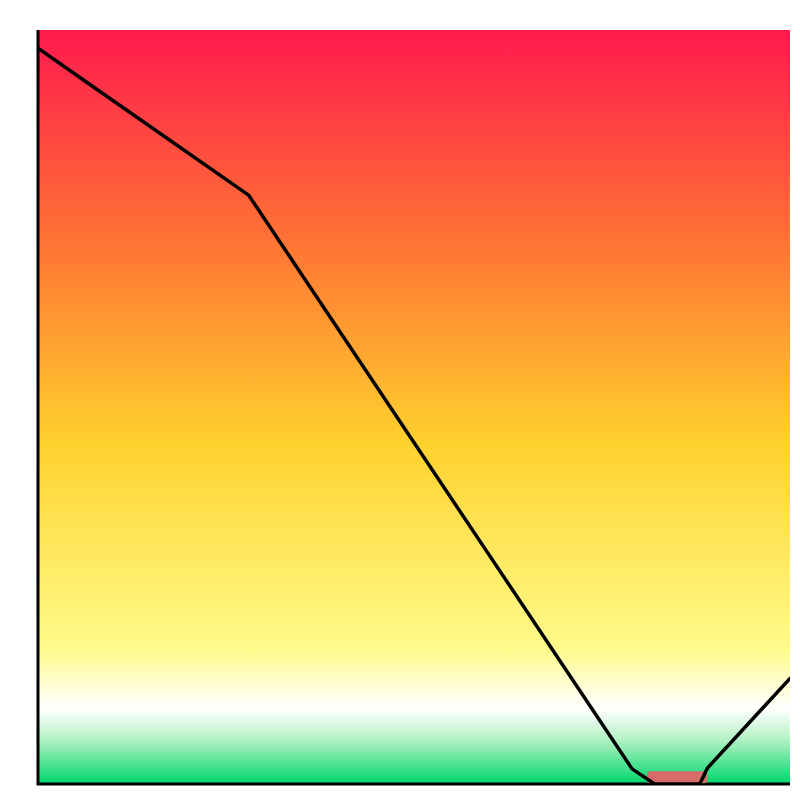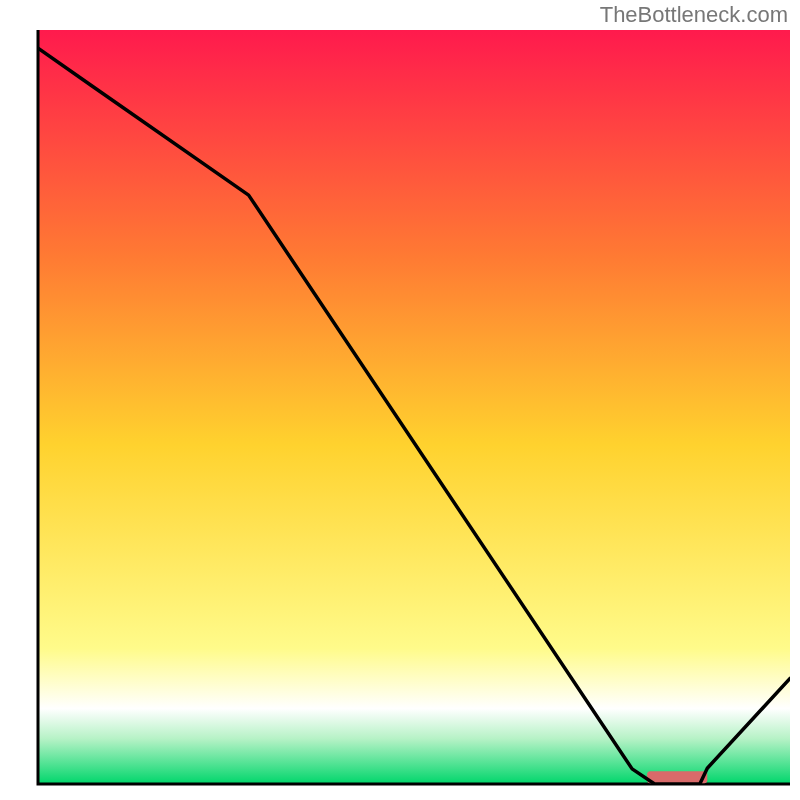--- a/index.html
+++ b/index.html
@@ -29,21 +29,20 @@
     left: 0;
     top: 0;
     width: 800px;
     height: 800px;
   }
 </style>
 </head>
 <body>
 
 <div class="frame">
-  <div class="attribution">TheBottleneck.com</div>
 
   <svg class="chart" viewBox="0 0 800 800">
     <defs>
       <linearGradient id="bg-grad" x1="0" y1="0" x2="0" y2="1">
         <stop id="g0" offset="0%" stop-color="#ff1a4d"></stop>
         <stop id="g1" offset="30%" stop-color="#ff7a33"></stop>
         <stop id="g2" offset="55%" stop-color="#ffd22e"></stop>
         <stop id="g3" offset="82%" stop-color="#fffb8a"></stop>
         <stop id="g4" offset="90%" stop-color="#ffffff"></stop>
         <stop id="g5" offset="94%" stop-color="#b6f2c6"></stop>

